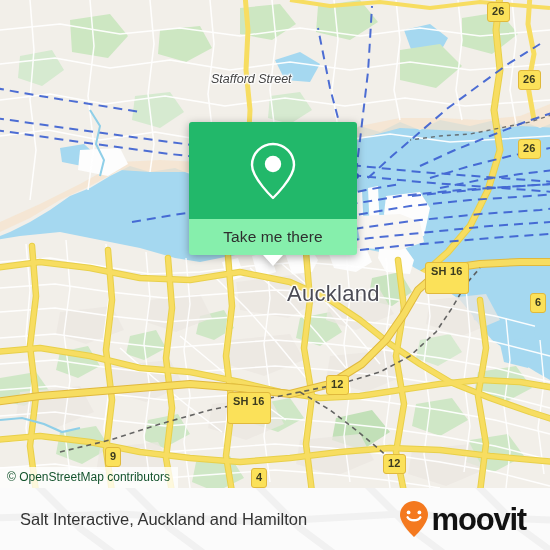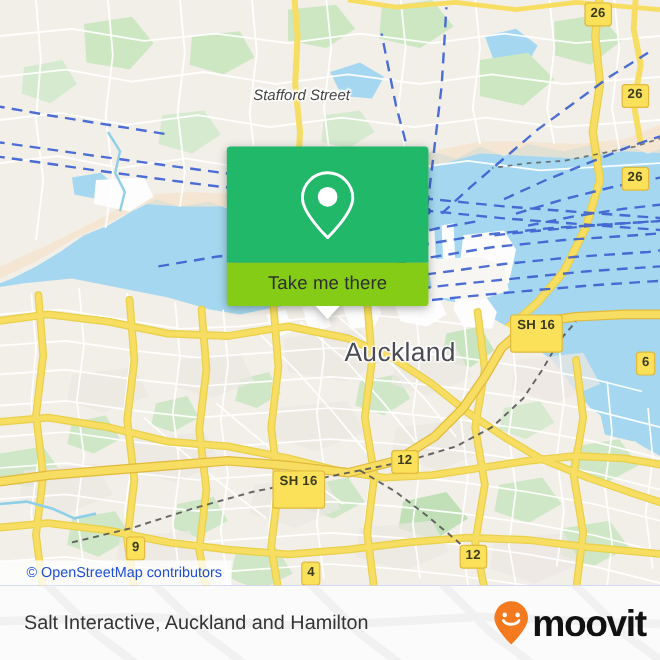--- a/index.html
+++ b/index.html
@@ -43,70 +43,70 @@
       1px 0 1.5px #fff, -1px 0 1.5px #fff, 0 1px 1.5px #fff, 0 -1px 1.5px #fff,
       1px 1px 1.5px #fff, -1px -1px 1.5px #fff, 1px -1px 1.5px #fff, -1px 1px 1.5px #fff;
   }
   .label-city{font-size:22px;letter-spacing:0.3px;color:#4b4b55;}
   .label-street{font-size:12.5px;font-style:italic;color:#444;}
 
   
   .attribution{
     position:absolute;left:0;bottom:0;
     background:rgba(255,255,255,0.78);
-    color:#1d4ed8;
+    color:#14532d;
     font-size:12px;
-    padding:3px 8px 4px 22px;
+    padding:3px 8px 4px 7px;
     font-family:"Liberation Sans", sans-serif;
     white-space:nowrap;
   }
 
   
   .popup{
     position:absolute;left:189px;top:122px;width:168px;
     filter:drop-shadow(0 2px 4px rgba(0,0,0,0.32));
   }
   .popup-head{
     background:#22b86a;
     border-radius:3px 3px 0 0;
     height:97px;
     display:flex;align-items:center;justify-content:center;
   }
   .popup-body{
-    background:#84cc16;
+    background:#86efac;
     border-radius:0 0 3px 3px;
     height:36px;
     display:flex;align-items:center;justify-content:center;
   }
   .popup-label{
     font-size:15.5px;color:#2e2e2e;font-family:"Liberation Sans", sans-serif;
     letter-spacing:0.1px;
   }
   .popup-tail{
     position:absolute;left:50%;top:133px;
     width:0;height:0;margin-left:-10px;
     border-left:10px solid transparent;
     border-right:10px solid transparent;
     border-top:11px solid #ffffff;
   }
 
   
   .footer{
     position:absolute;left:0;top:488px;width:550px;height:62px;
-    background:#c4b5fd;
+    background:#d946ef;
     display:flex;align-items:center;justify-content:space-between;
     overflow:hidden;
   }
   .footer-bg{position:absolute;left:0;top:0;width:550px;height:62px;opacity:1;}
   .footer-title{
     position:relative;
     margin-left:20px;font-size:16.5px;color:#333333;
     font-family:"Liberation Sans", sans-serif;white-space:nowrap;
   }
-  .brand{position:relative;margin-right:12px;display:flex;align-items:center;gap:3px;}
+  .brand{position:relative;margin-right:24px;display:flex;align-items:center;gap:3px;}
   .brand-text{
     font-size:31px;font-weight:bold;color:#111111;letter-spacing:-1.2px;
     font-family:"Liberation Sans", sans-serif;line-height:1;
   }
 </style>
 </head>
 <body>
 
 <div id="app">
 

